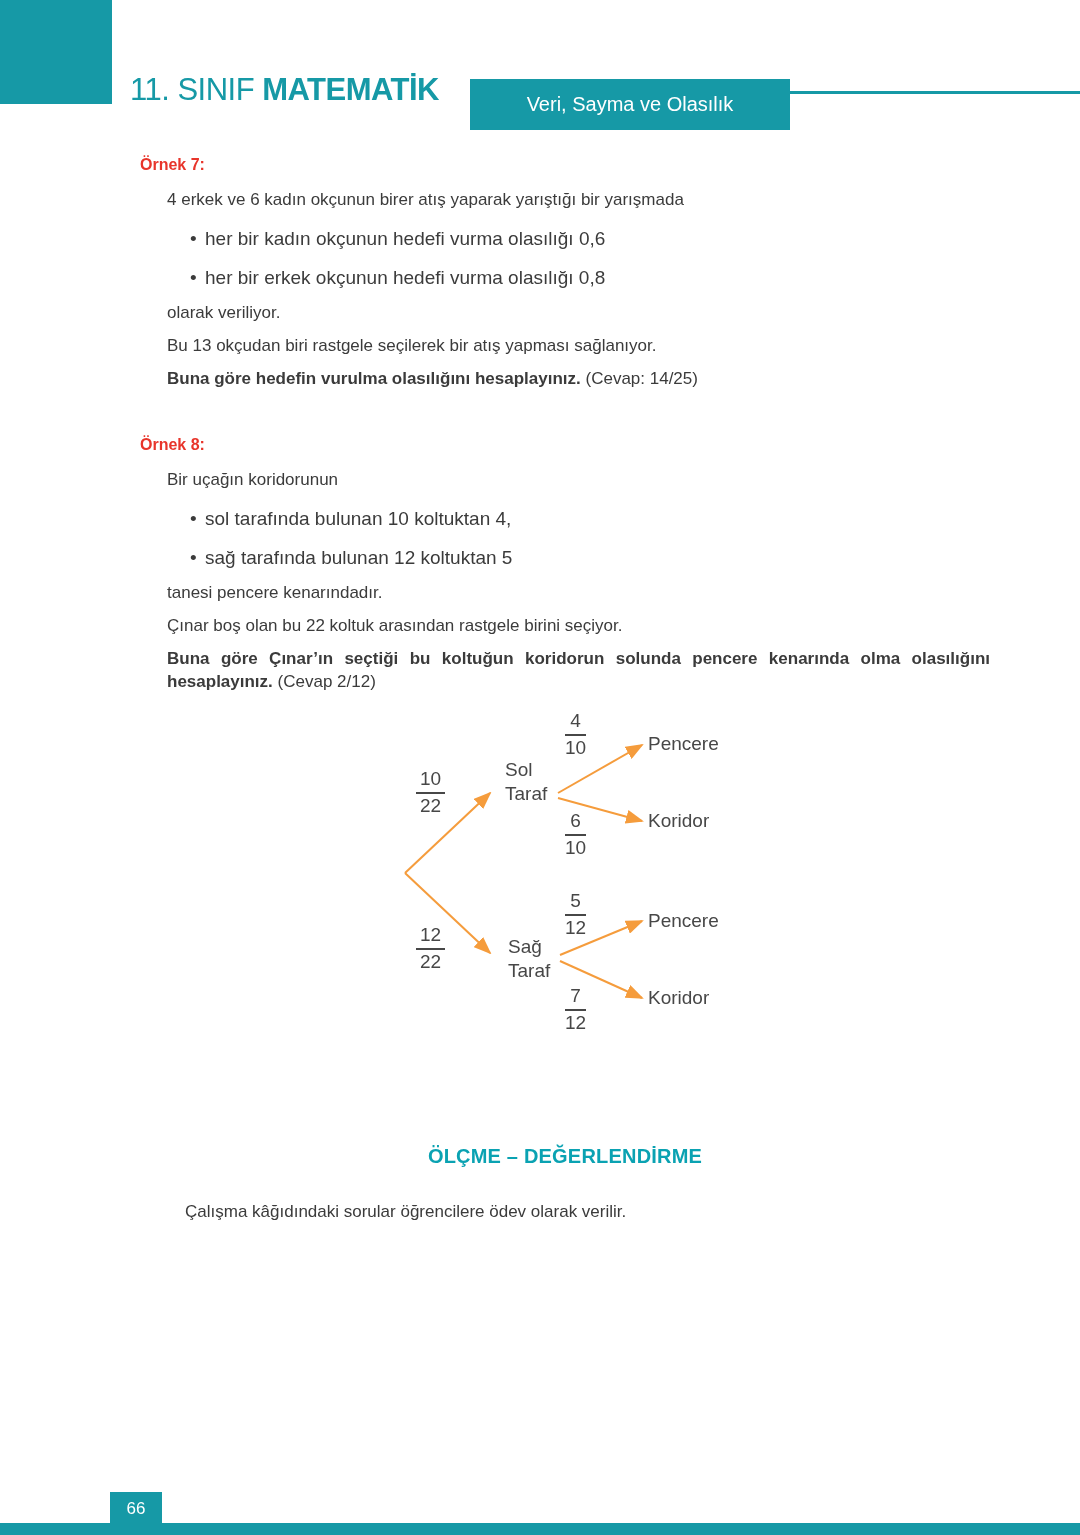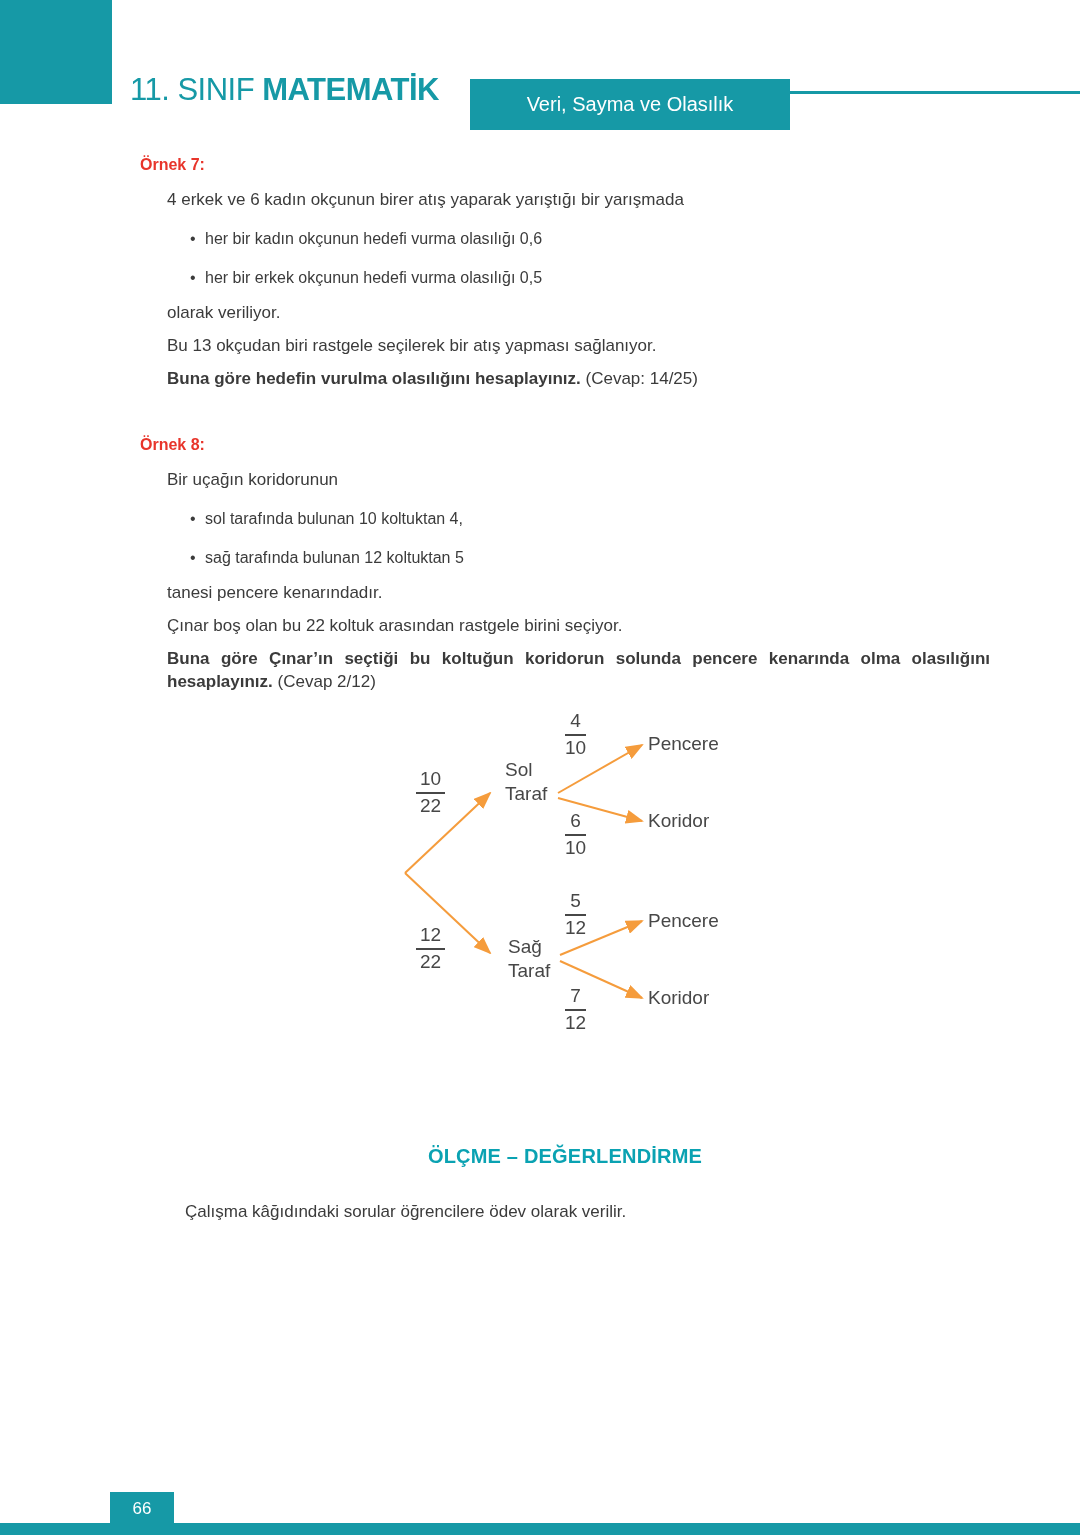--- a/index.html
+++ b/index.html
@@ -17,37 +17,37 @@
     position:absolute; left:470px; top:79px; width:320px; height:51px; background:#1699a6;
     color:#ffffff; font-size:20px; display:flex; align-items:center; justify-content:center; z-index:2;
   }
   
   main { position:absolute; left:140px; top:156px; width:850px; }
   .example-heading { color:#e8352b; font-size:16px; font-weight:700; margin:0 0 14px 0; }
   .para { margin:0 0 10px 27px; font-size:17px; line-height:23px; }
   .para strong { font-weight:700; }
   .q-justify { text-align:justify; }
   ul.bullets { margin:2px 0 12px 50px; padding:0; list-style:none; }
-  ul.bullets li { position:relative; padding-left:15px; margin-bottom:8px; font-size:16px; line-height:23px;margin-top:16px; }
+  ul.bullets li { position:relative; padding-left:15px; margin-bottom:8px; font-size:19px; line-height:23px;margin-top:16px; }
   ul.bullets li::before { content:"•"; position:absolute; left:0; top:0; }
   .gap-lg { height:36px; }
   
   .tree { position:relative; margin:8px 0 0 240px; width:440px; height:350px; }
   .tree svg { position:absolute; left:0; top:0; }
   .frac { position:absolute; text-align:center; font-size:19px; color:#474747; line-height:1.1; }
   .frac .num { display:block; padding:0 4px 2px; border-bottom:2px solid #474747; }
   .frac .den { display:block; padding-top:2px; }
   .node-label { position:absolute; font-size:19px; color:#474747; line-height:24px; }
   .leaf-label { position:absolute; font-size:19px; color:#474747; }
   
   .assessment-heading { text-align:center; color:#0aa2b2; font-size:20px; font-weight:700; margin:92px 0 0 0; letter-spacing:0.2px; }
   .assessment-note { margin:32px 0 0 45px; font-size:17px; line-height:23px; }
   
   .page-num-box {
-    position:absolute; left:110px; bottom:9px; width:64px; height:34px; background:#1699a6;
+    position:absolute; left:110px; bottom:9px; width:52px; height:34px; background:#1699a6;
     color:#ffffff; font-size:17px; display:flex; align-items:center; justify-content:center;
   }
   .bottom-bar { position:absolute; left:0; right:0; bottom:0; height:12px; background:#1699a6; }
 </style>
 </head>
 <body>
 
 <div class="page">
 
   <div class="corner-block"></div>
@@ -57,21 +57,21 @@
   <div class="header-rule"></div>
   <div class="unit-badge">Veri, Sayma ve Olasılık</div>
 
   <main>
 
     <section>
       <h2 class="example-heading">Örnek 7:</h2>
       <p class="para">4 erkek ve 6 kadın okçunun birer atış yaparak yarıştığı bir yarışmada</p>
       <ul class="bullets">
         <li>her bir kadın okçunun hedefi vurma olasılığı 0,6</li>
-        <li>her bir erkek okçunun hedefi vurma olasılığı 0,5</li>
+        <li>her bir erkek okçunun hedefi vurma olasılığı 0,8</li>
       </ul>
       <p class="para">olarak veriliyor.</p>
       <p class="para">Bu 13 okçudan biri rastgele seçilerek bir atış yapması sağlanıyor.</p>
       <p class="para"><strong>Buna göre hedefin vurulma olasılığını hesaplayınız.</strong><span> (Cevap: 14/25)</span></p>
     </section>
 
     <div class="gap-lg"></div>
 
     <section>
       <h2 class="example-heading">Örnek 8:</h2>

